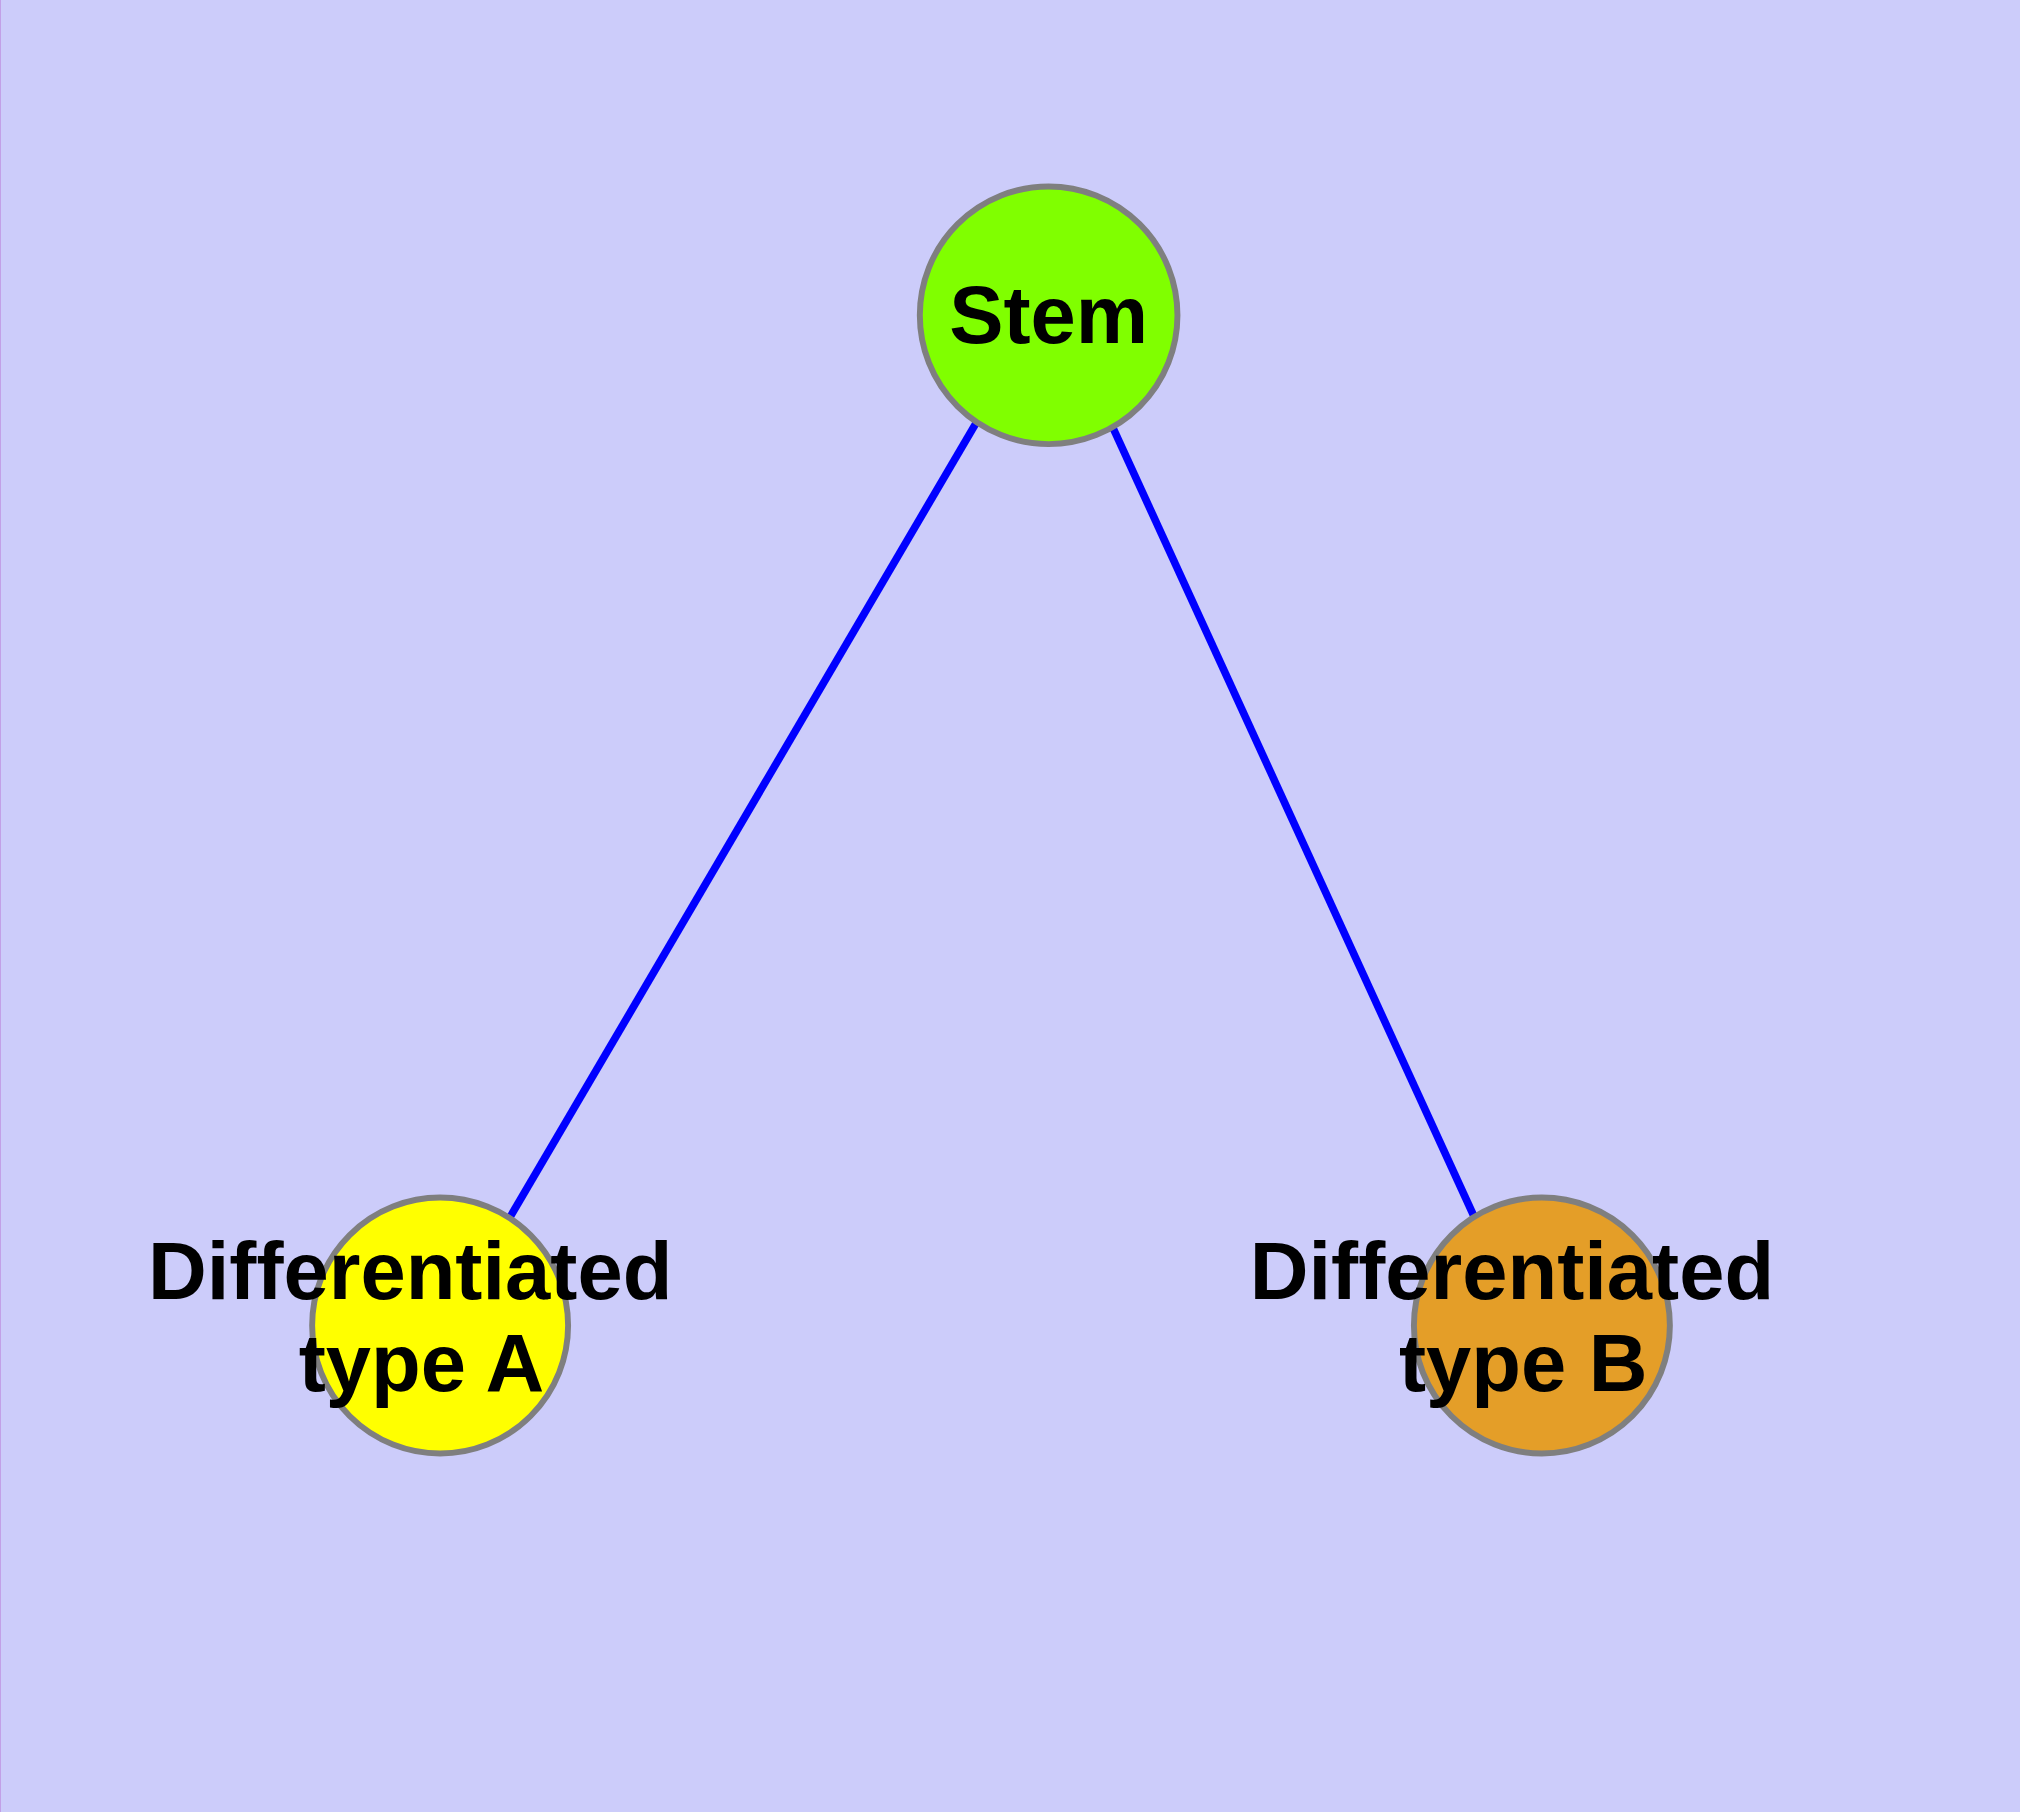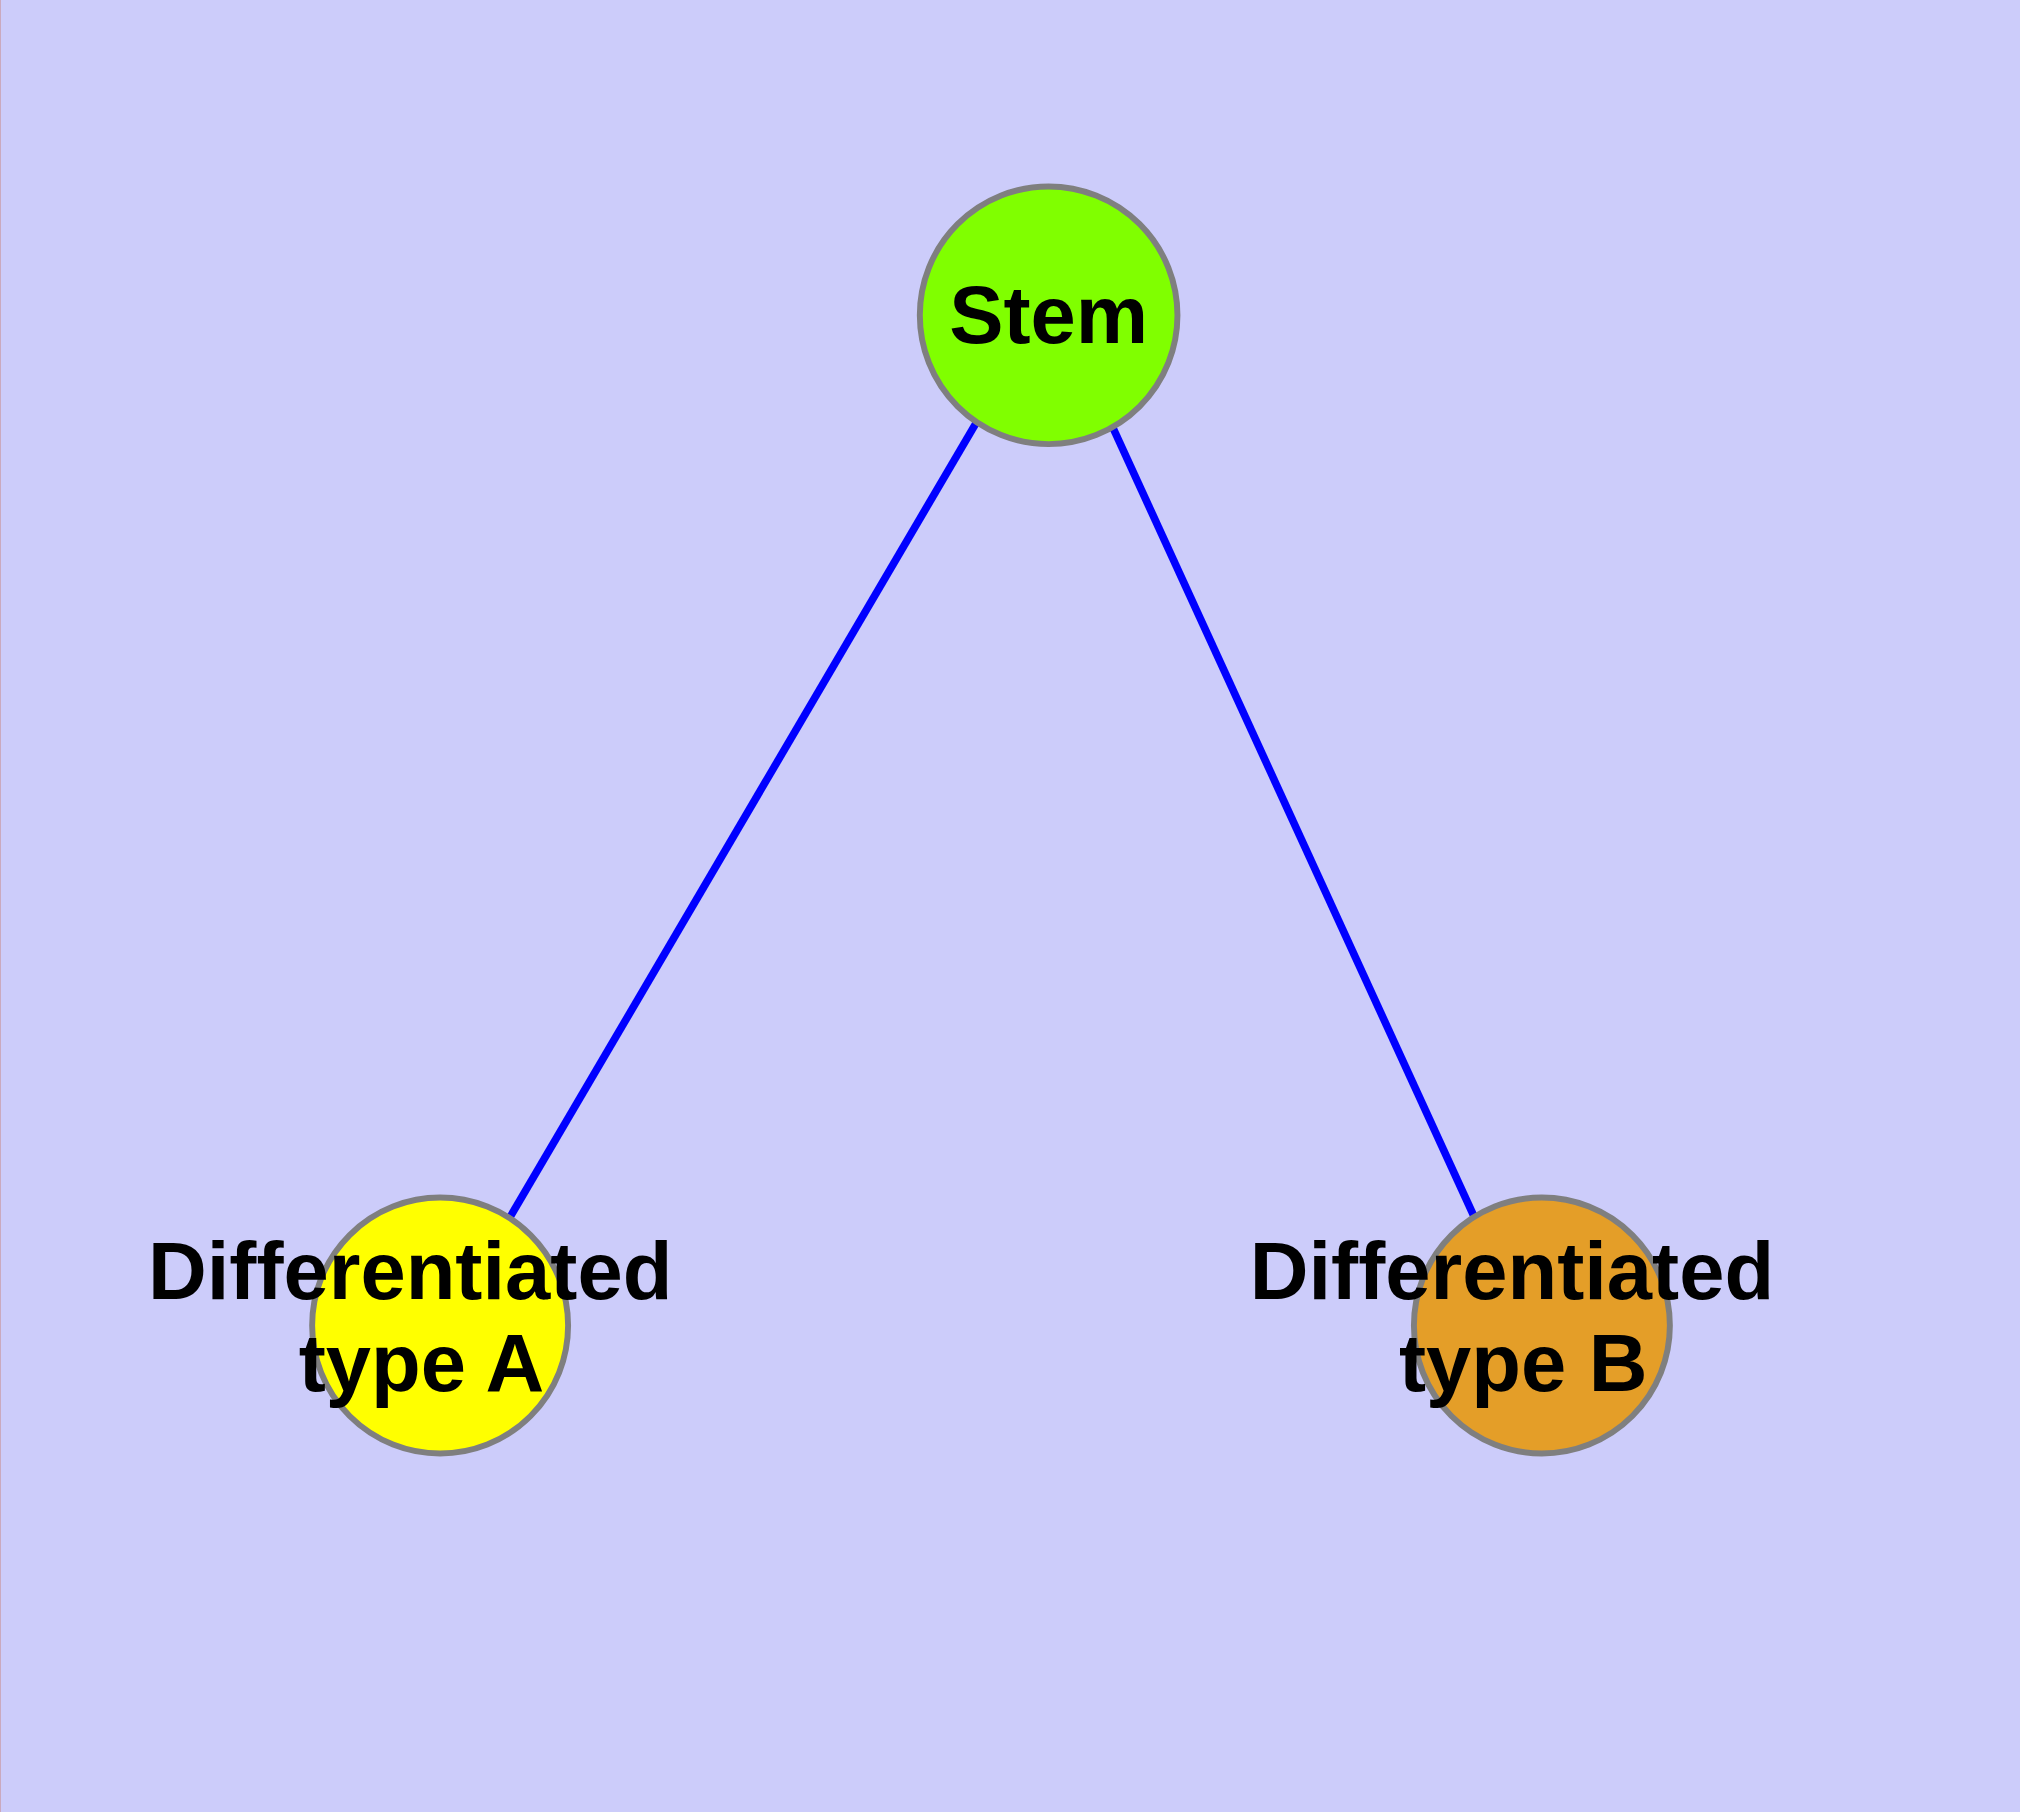--- a/index.html
+++ b/index.html
@@ -5,21 +5,21 @@
 <style>
   html, body {
     margin: 0;
     padding: 0;
     background: #ccccfa;
   }
   #stage {
     position: relative;
     width: 1771px;
     height: 1812px;
-    background: #c2410c;
+    background: #a21caf;
     overflow: hidden;
     font-family: "Liberation Sans", "DejaVu Sans", sans-serif;
   }
   #graph-svg {
     position: absolute;
     top: 0;
     left: 0;
     width: 2021px;
     height: 1812px;
     display: block;

